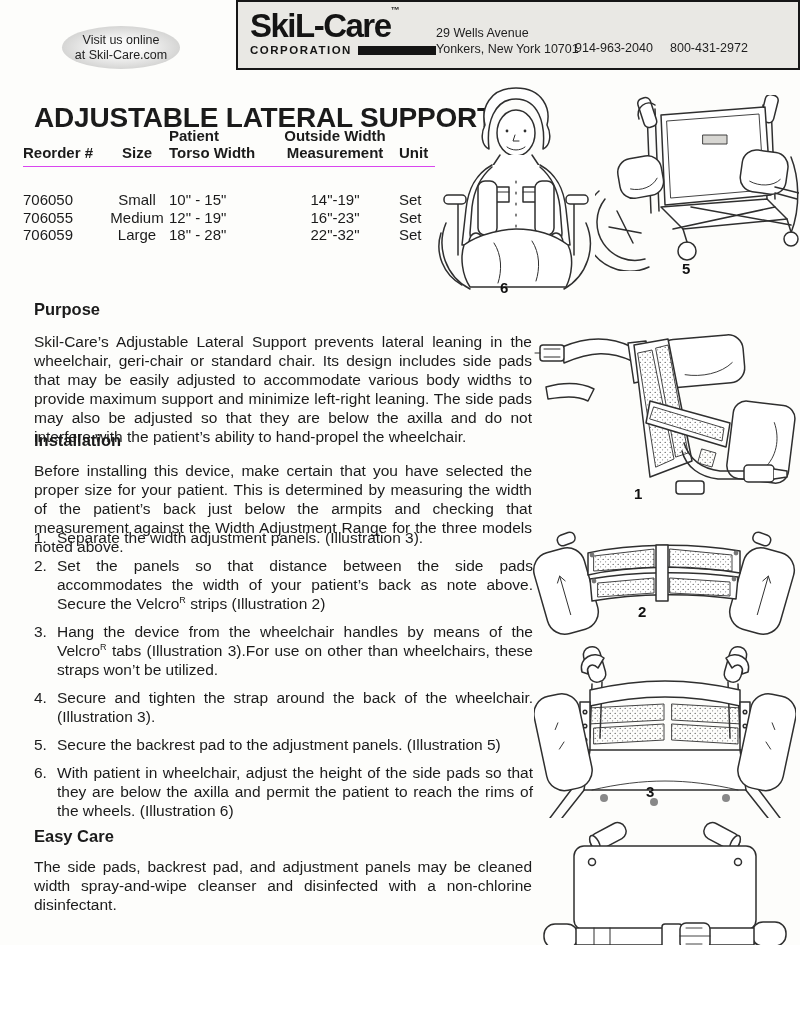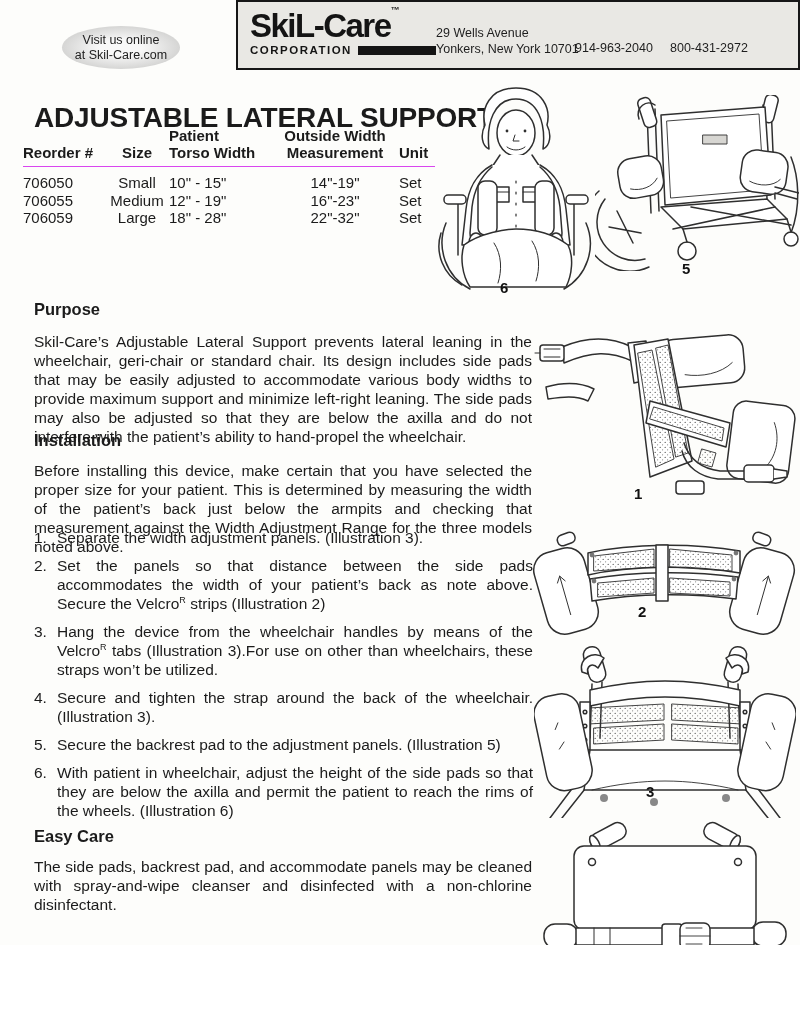--- a/index.html
+++ b/index.html
@@ -21,21 +21,21 @@
   .brand-bar{height:9px;width:78px;background:#141414;}
   .addr{position:absolute;left:436px;top:25px;font-size:12.5px;line-height:16px;color:#1e1e1e;}
   .phone{position:absolute;top:41px;font-size:12.5px;color:#1e1e1e;}
 
   
   .page-title{position:absolute;left:34px;top:82px;font-size:28px;font-weight:bold;letter-spacing:-0.2px;margin-top:20px;}
   .product-table{position:absolute;left:23px;top:127px;border-collapse:collapse;}
   .product-table th{font-size:15px;font-weight:bold;vertical-align:bottom;white-space:pre-line;
                     line-height:17px;padding:0 0 5px 0;border-bottom:1px solid #d946ef;}
   .product-table td{font-size:15px;line-height:17.5px;padding:0;}
-  .product-table tbody tr:first-child td{padding-top:7px;}
+  .product-table tbody tr:first-child td{padding-top:24px;}
   .c0{text-align:left;} .c1{text-align:center;} .c2{text-align:left;} .c3{text-align:center;} .c4{text-align:left;}
 
   
   .sec-heading{position:absolute;left:34px;font-size:16.5px;font-weight:bold;}
   .sec-body{position:absolute;left:34px;width:498px;font-size:15.5px;line-height:19px;text-align:justify;margin-top:12px;}
   #steps{position:absolute;left:34px;top:528px;width:499px;}
   .step{display:flex;margin-bottom:9px;font-size:15.5px;line-height:19px;}
   .step-num{width:23px;flex:none;}
   .step-text{flex:1;text-align:justify;}
   .step-text sup{font-size:9px;line-height:0;}
@@ -149,21 +149,21 @@
         <span class="step-num">5.</span>
         <span class="step-text">Secure the backrest pad to the adjustment panels. (Illustration 5)</span>
       </div>
       <div class="step">
         <span class="step-num">6.</span>
         <span class="step-text">With patient in wheelchair, adjust the height of the side pads so that they are below the axilla and permit the patient to reach the rims of the wheels. (Illustration 6)</span>
       </div>
     </div>
 
   <div class="sec-heading" style="top:827px">Easy Care</div>
-  <div class="sec-body" style="top:845px">The side pads, backrest pad, and accommodate panels may be cleaned with spray-and-wipe cleanser and disinfected with a non-chlorine disinfectant.</div>
+  <div class="sec-body" style="top:845px">The side pads, backrest pad, and adjustment panels may be cleaned width spray-and-wipe cleanser and disinfected with a non-chlorine disinfectant.</div>
 
   <div class="fig" style="left:436px;top:83px;width:160px;height:210px">
     <svg viewBox="0 0 160 210">
       <g stroke="#2f2f2f" fill="none" stroke-width="1.5" stroke-linejoin="round" stroke-linecap="round">
         <path d="M10,140 A52,52 0 0 0 34,206"></path>
           <path d="M5,150 A44,44 0 0 0 26,202"></path>
         <path d="M150,140 A52,52 0 0 1 128,206"></path>
         <path d="M22,120 L22,172"></path>
           <path d="M138,120 L138,172"></path>
         <rect x="8" y="112" width="22" height="9" rx="4" fill="#fff"></rect>

